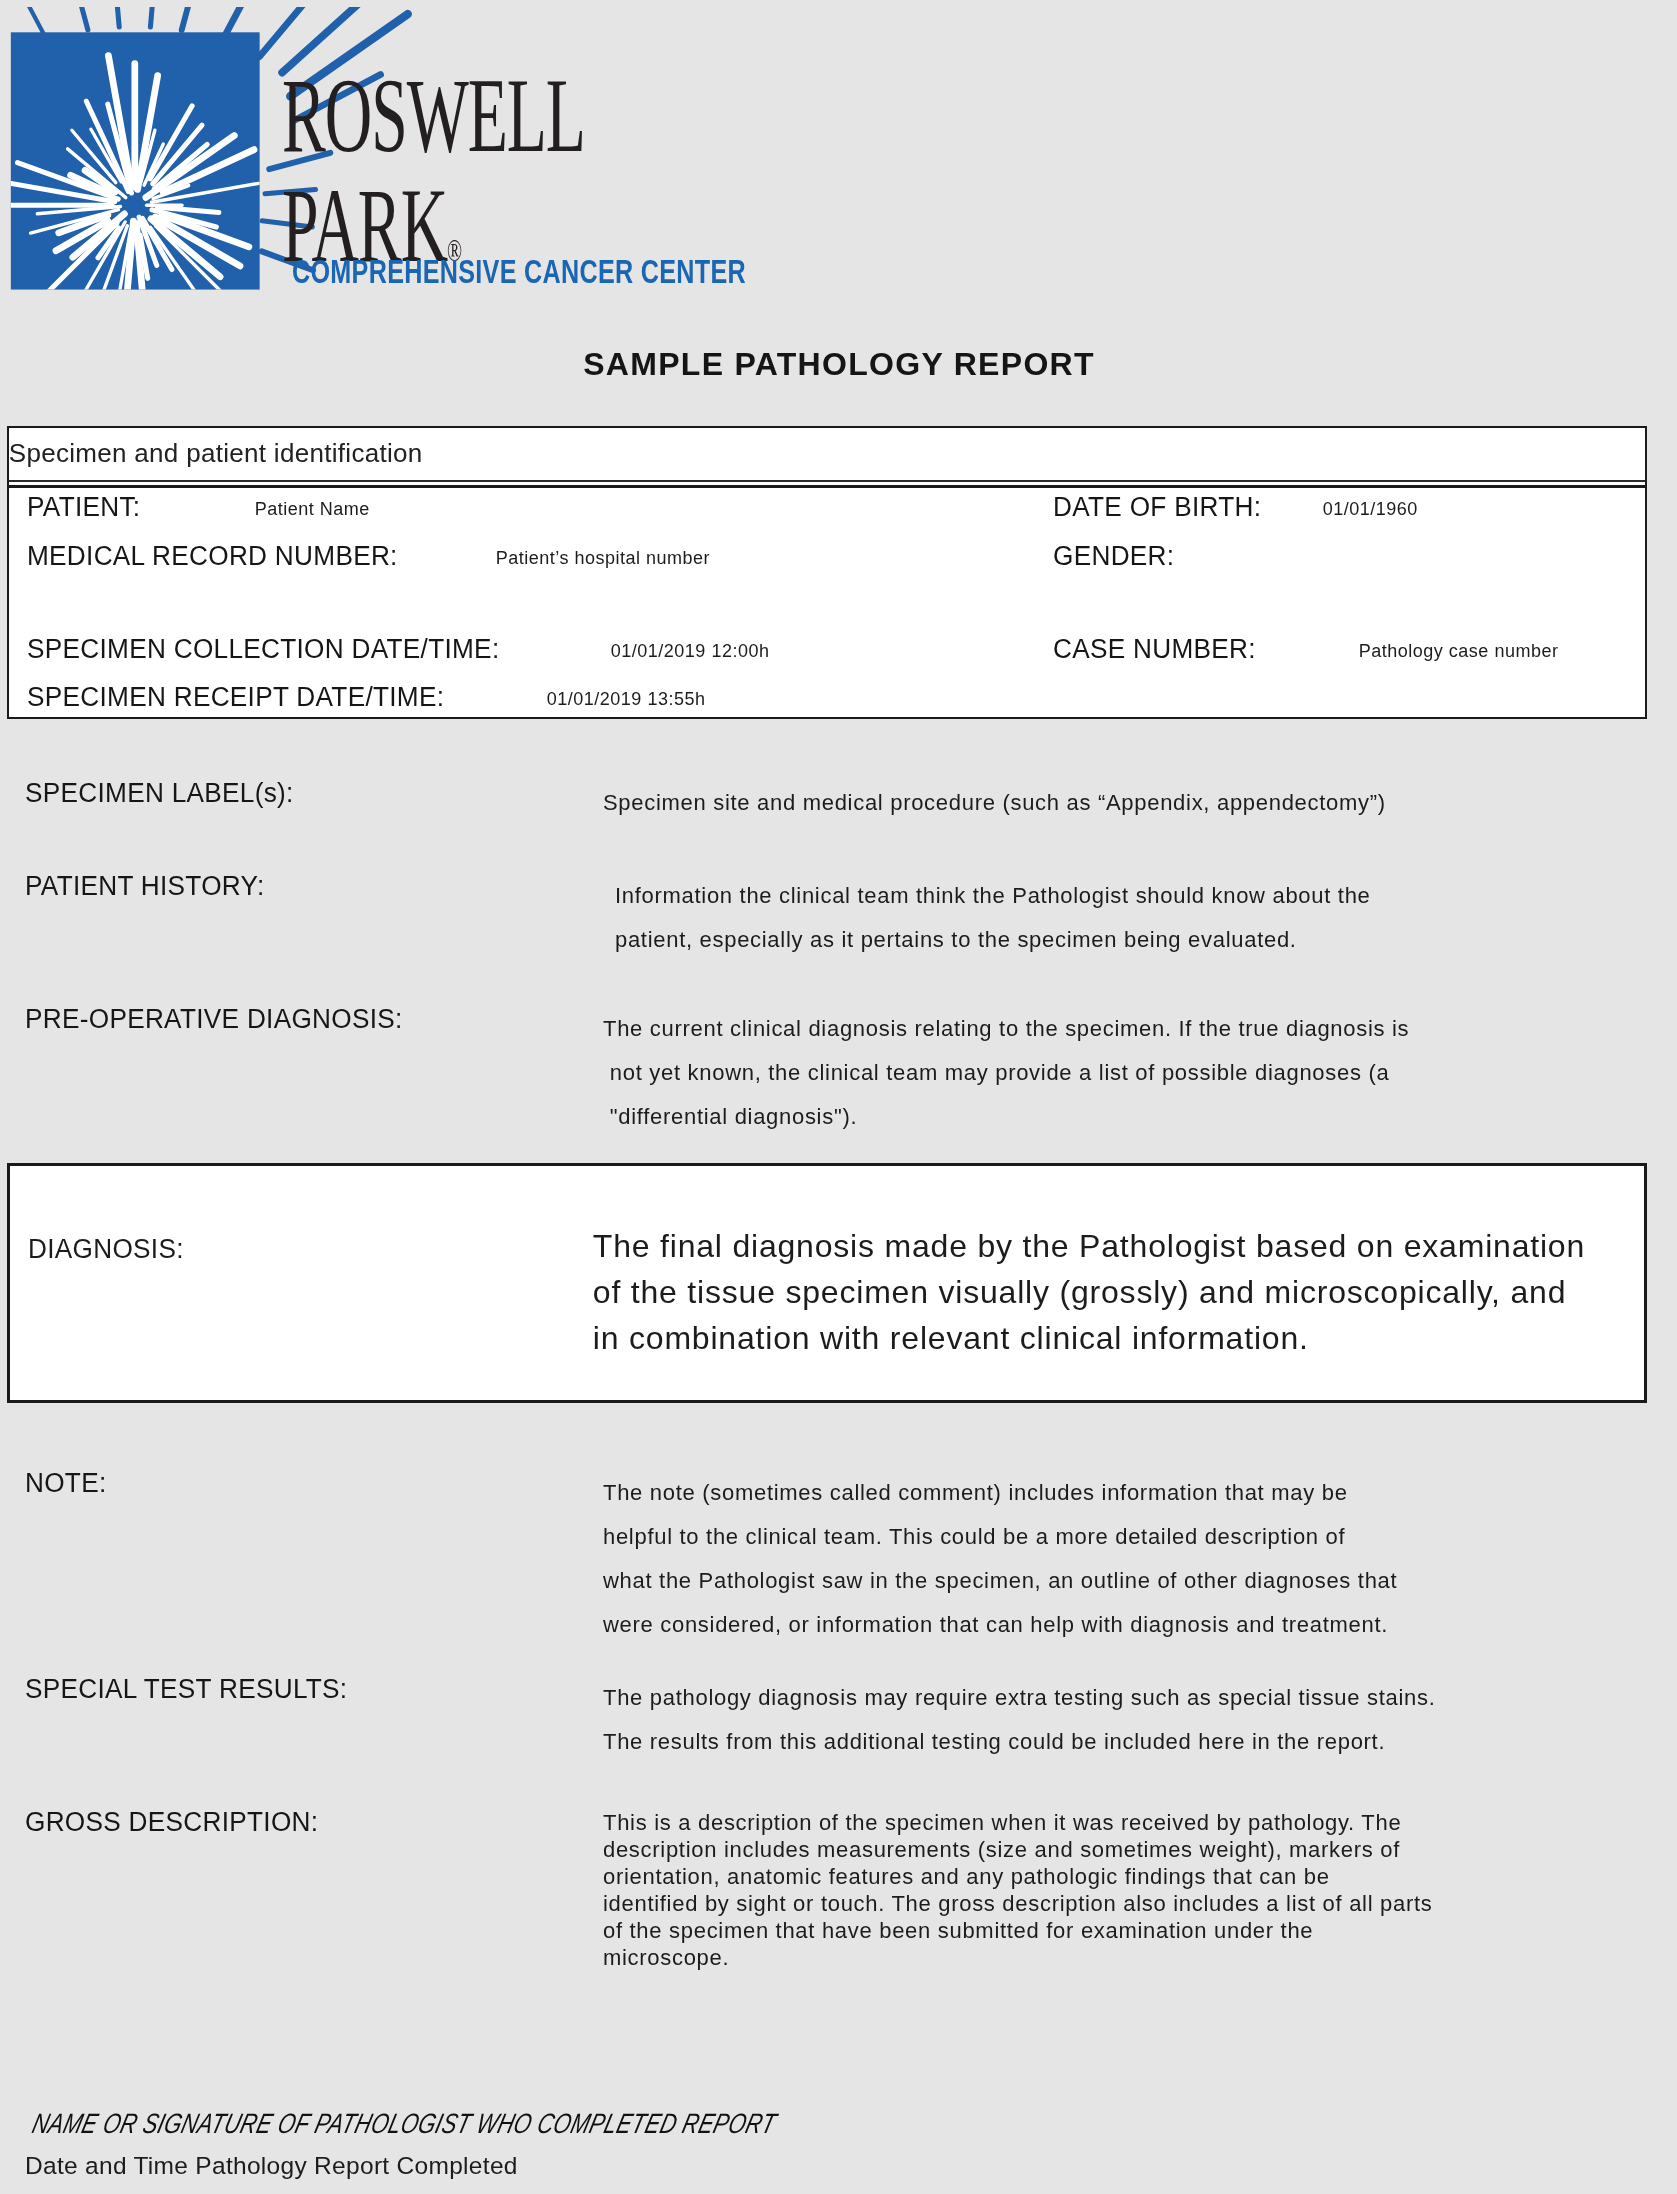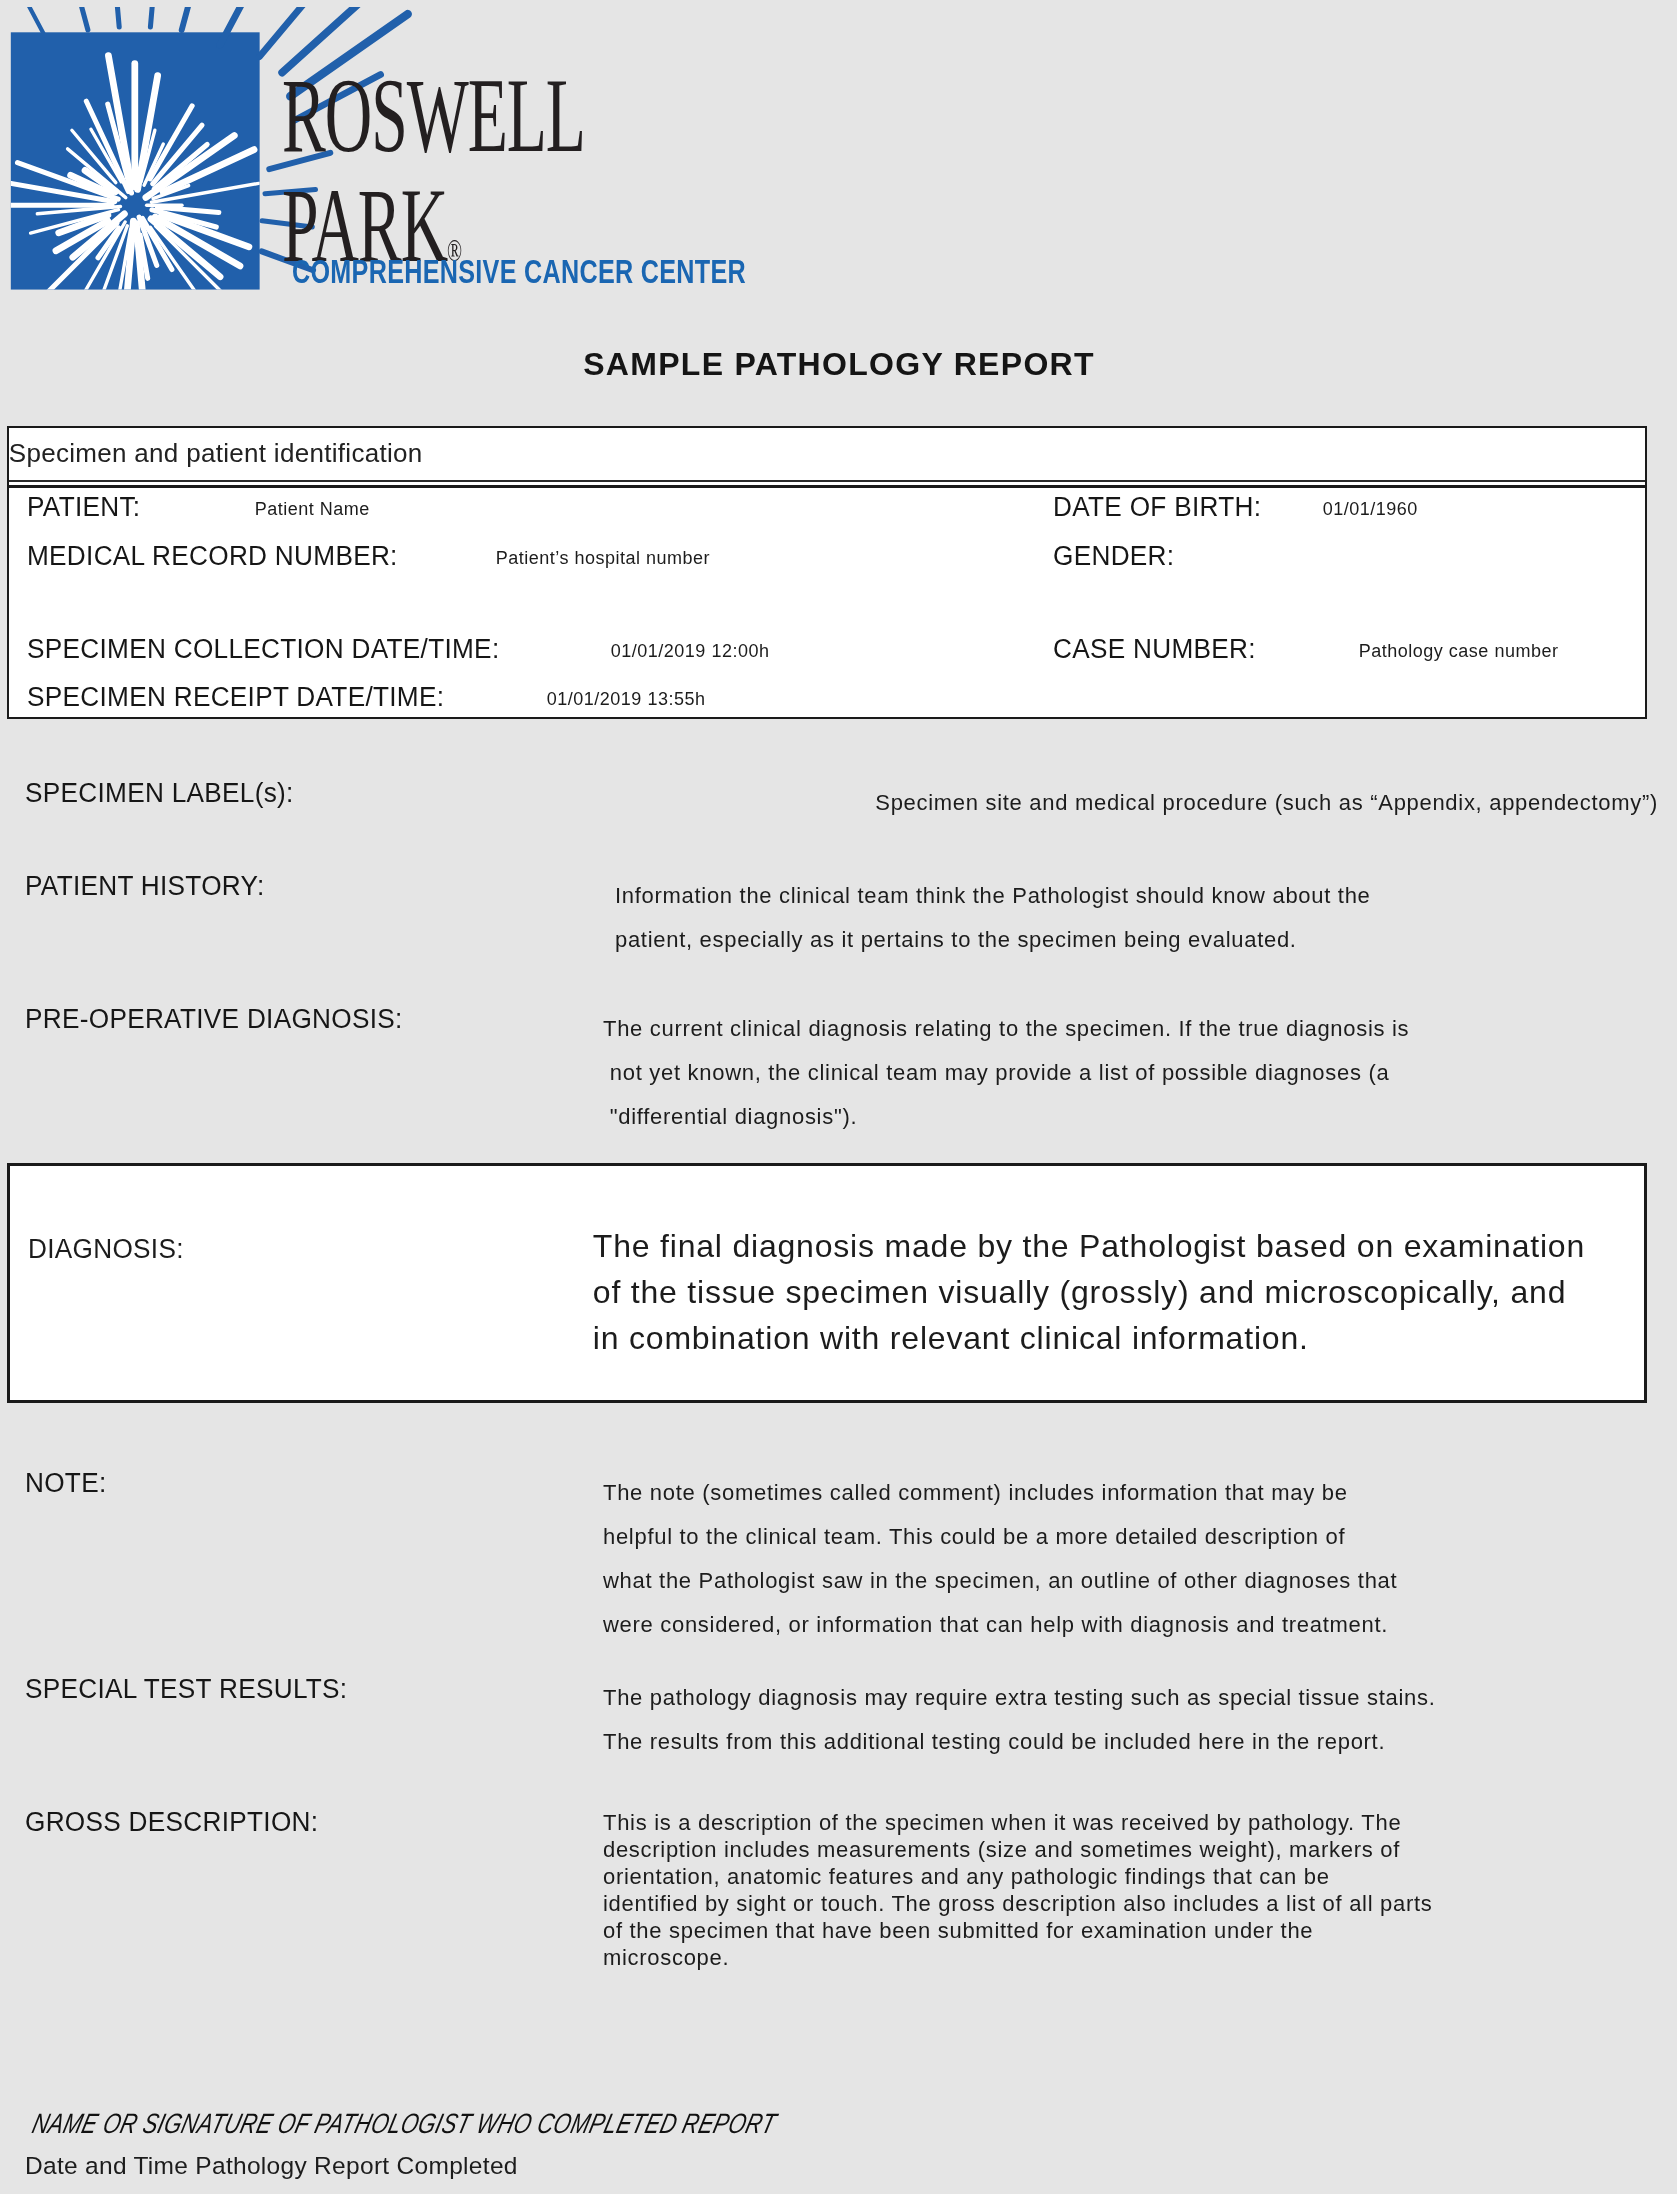--- a/index.html
+++ b/index.html
@@ -164,21 +164,21 @@
     <div class="fld-label" style="left:18.6px; top:206px;">SPECIMEN COLLECTION DATE/TIME:</div>
     <div class="fld-value" style="left:602px; top:213px;">01/01/2019 12:00h</div>
     <div class="fld-label" style="left:1044px; top:206px;">CASE NUMBER:</div>
     <div class="fld-value" style="left:1308px; top:213px;margin-left:42px;">Pathology case number</div>
 
     <div class="fld-label" style="left:18.6px; top:254px;">SPECIMEN RECEIPT DATE/TIME:</div>
     <div class="fld-value" style="left:538px; top:261px;">01/01/2019 13:55h</div>
   </div>
 
   <div class="sec-label" style="top:778px;">SPECIMEN LABEL(s):</div>
-  <div class="sec-text" style="top:781px;text-align:right;">Specimen site and medical procedure (such as “Appendix, appendectomy”)</div>
+  <div class="sec-text" style="top:781px;">Specimen site and medical procedure (such as “Appendix, appendectomy”)</div>
 
   <div class="sec-label" style="top:871px;">PATIENT HISTORY:</div>
   <div class="sec-text" style="top:874px;margin-left:12px;">Information the clinical team think the Pathologist should know about the
 patient, especially as it pertains to the specimen being evaluated.</div>
 
   <div class="sec-label" style="top:1004px;">PRE-OPERATIVE DIAGNOSIS:</div>
   <div class="sec-text" style="top:1007px;">The current clinical diagnosis relating to the specimen. If the true diagnosis is
  not yet known, the clinical team may provide a list of possible diagnoses (a
  "differential diagnosis").</div>
 

